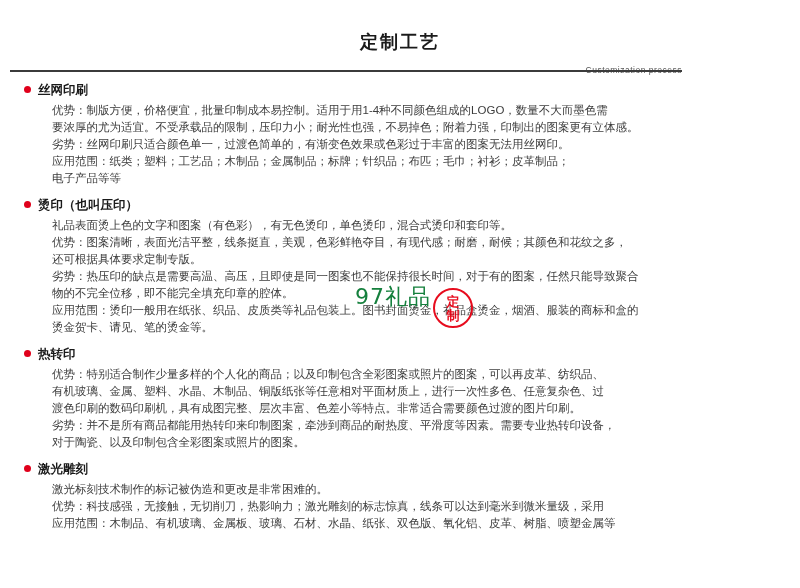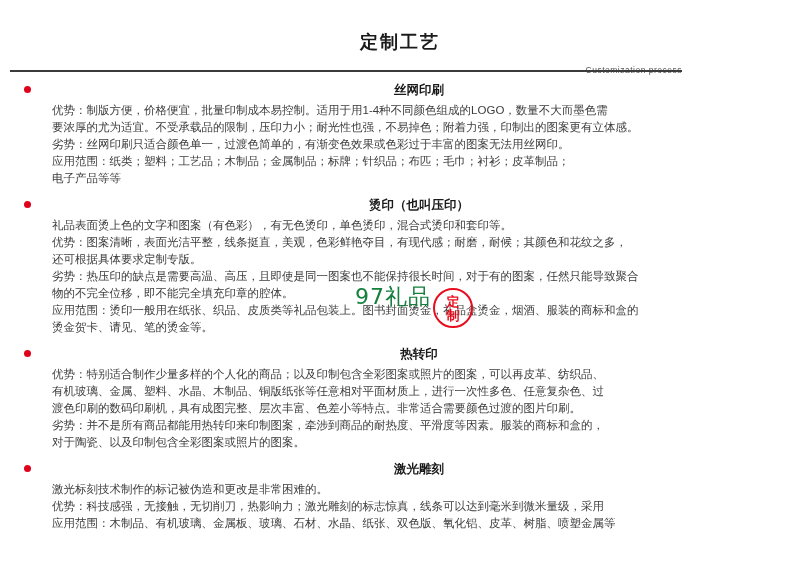--- a/index.html
+++ b/index.html
@@ -74,21 +74,20 @@
     border-radius: 50%;
     background: #e0001b;
   }
   .sec-title {
     font-size: 12.5px;
     font-weight: bold;
     color: #1a1a1a;
     margin-left: 16px;
     line-height: 18px;
     padding-top: 1px;
-    text-align: center;
   }
   .sec-body {
     margin-left: 22px;
     margin-top: 3px;
   }
   .para {
     font-size: 11.5px;
     line-height: 17px;
     color: #3c3c3c;
     margin: 0 0 0 8px;
@@ -168,21 +167,21 @@
       </div>
     </div>
 
     <div class="section">
       <span class="bullet"></span>
       <div class="sec-title">热转印</div>
       <div class="sec-body">
         <p class="para">优势：特别适合制作少量多样的个人化的商品；以及印制包含全彩图案或照片的图案，可以再皮革、纺织品、</p>
         <p class="para">有机玻璃、金属、塑料、水晶、木制品、铜版纸张等任意相对平面材质上，进行一次性多色、任意复杂色、过</p>
         <p class="para">渡色印刷的数码印刷机，具有成图完整、层次丰富、色差小等特点。非常适合需要颜色过渡的图片印刷。</p>
-        <p class="para">劣势：并不是所有商品都能用热转印来印制图案，牵涉到商品的耐热度、平滑度等因素。服装的商标和盒的，</p>
+        <p class="para">劣势：并不是所有商品都能用热转印来印制图案，牵涉到商品的耐热度、平滑度等因素。需要专业热转印设备，</p>
         <p class="para">对于陶瓷、以及印制包含全彩图案或照片的图案。</p>
       </div>
     </div>
 
     <div class="section">
       <span class="bullet"></span>
       <div class="sec-title">激光雕刻</div>
       <div class="sec-body">
         <p class="para">激光标刻技术制作的标记被伪造和更改是非常困难的。</p>
         <p class="para">优势：科技感强，无接触，无切削刀，热影响力；激光雕刻的标志惊真，线条可以达到毫米到微米量级，采用</p>

